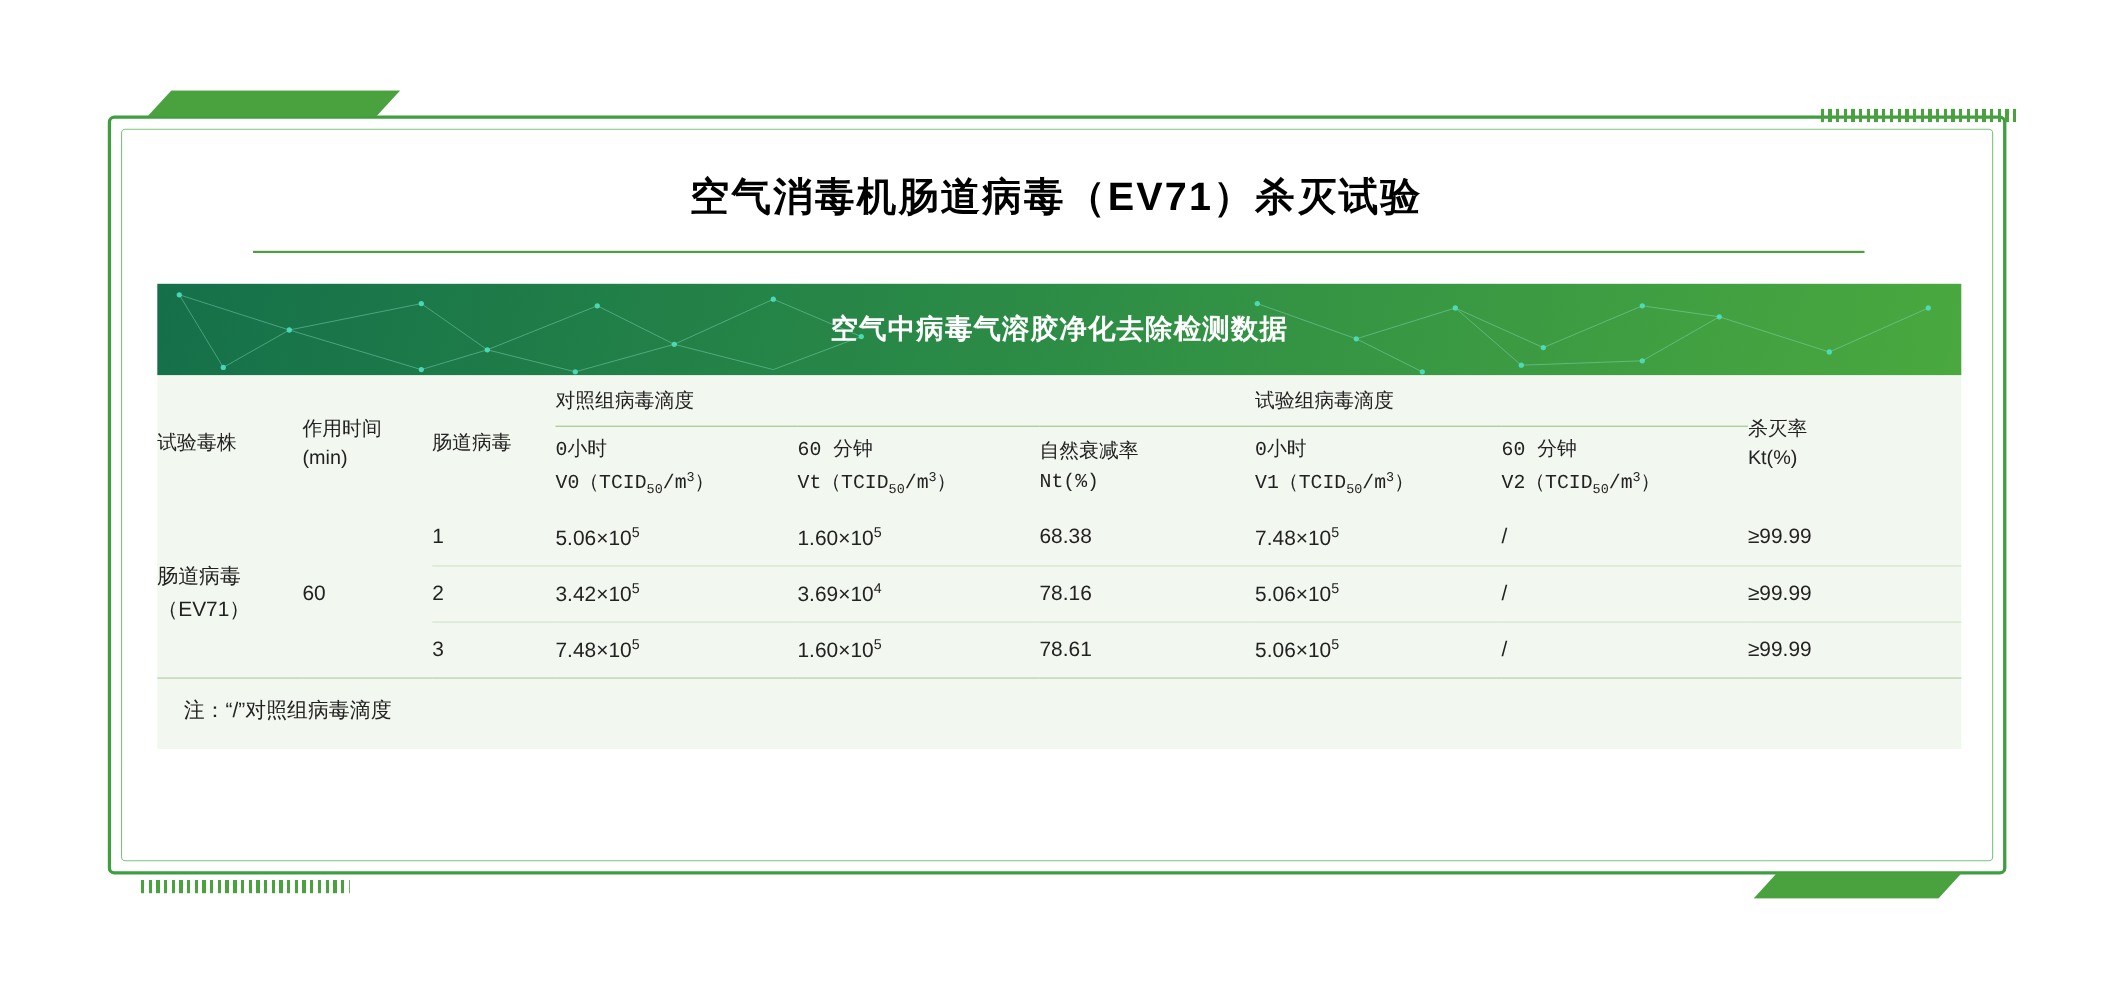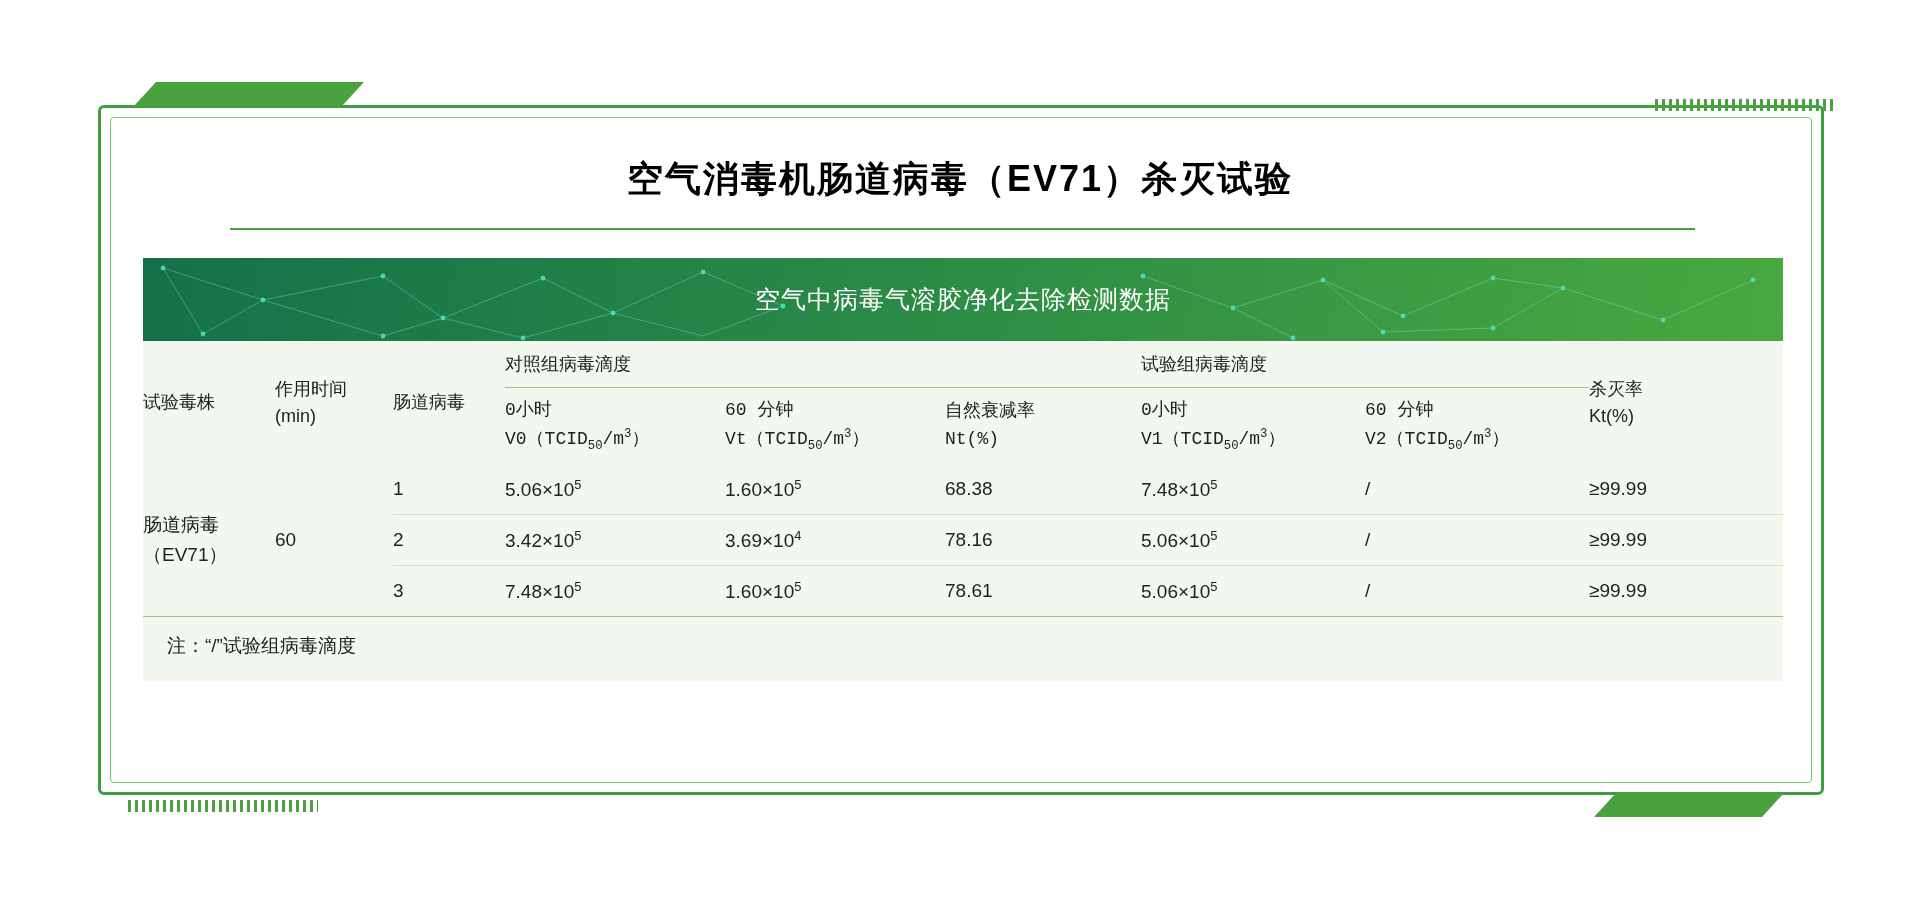--- a/index.html
+++ b/index.html
@@ -104,21 +104,21 @@
     height: 83px;
     background: linear-gradient(100deg, #15704a 0%, #2a8a46 45%, #4aa83f 100%);
     overflow: hidden;
   }
   .banner-net { position: absolute; inset: 0; }
   .banner-title {
     position: relative;
     z-index: 2;
     color: #ffffff;
     font-size: 25px;
-    font-weight: normal;
+    font-weight: bold;
     text-align: center;
     line-height: 83px;
     letter-spacing: 1px;
   }
 
   table.data {
     width: 100%;
     border-collapse: collapse;
     background: #f2f7ef;
     table-layout: fixed;
@@ -330,15 +330,15 @@
         <td><span>7.48×10</span><sup>5</sup></td>
         <td><span>1.60×10</span><sup>5</sup></td>
         <td>78.61</td>
         <td><span>5.06×10</span><sup>5</sup></td>
         <td>/</td>
         <td>≥99.99</td>
       </tr>
     </tbody>
       </table>
 
-    <div class="note">注：“/”试验组病毒滴度</div>
+    <div class="note">注：“/”对照组病毒滴度</div>
   </div>
 </div>
 
 </body></html>

